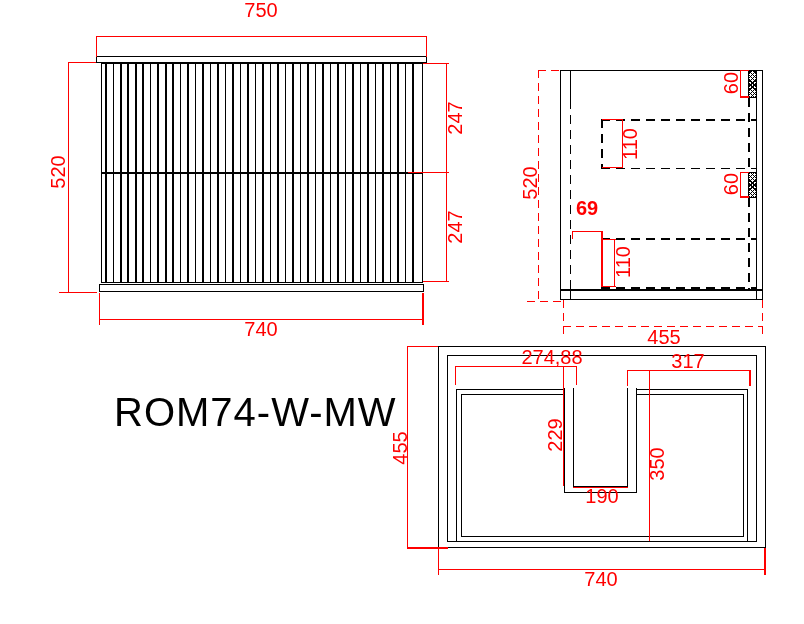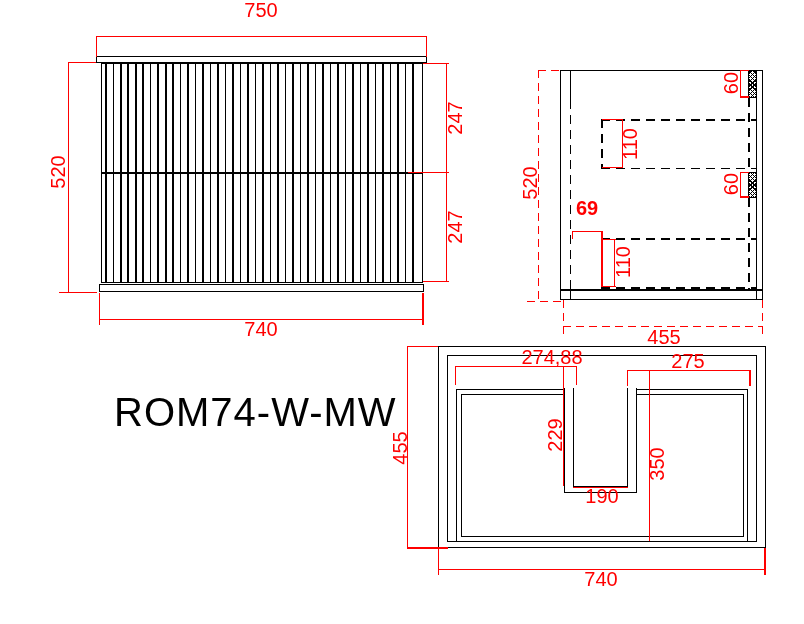--- a/index.html
+++ b/index.html
@@ -143,21 +143,21 @@
     <div class="openbox" style="left:573px;top:387.5px;width:55px;height:99px;"></div>
 
     <div class="rh" style="left:455px;top:366px;width:122px;"></div>
     <div class="rv" style="left:455px;top:366px;height:19px;"></div>
     <div class="rv" style="left:575.7px;top:366px;height:19px;"></div>
     <div class="dim" style="left:516px;top:357px;margin-left:36px;">274,88</div>
 
     <div class="rh" style="left:627px;top:370px;width:123.5px;"></div>
     <div class="rv" style="left:627px;top:370px;height:15.5px;"></div>
     <div class="rv" style="left:749.2px;top:370px;height:15.5px;"></div>
-    <div class="dim" style="left:688px;top:361px;">275</div>
+    <div class="dim" style="left:688px;top:361px;">317</div>
 
     <div class="rv" style="left:563px;top:366px;height:120px;"></div>
     <div class="dim rot" style="left:555px;top:435px;">229</div>
 
     <div class="rv" style="left:648.5px;top:370px;height:171px;"></div>
     <div class="dim rot" style="left:657px;top:464px;">350</div>
 
     <div class="rh" style="left:573px;top:486.7px;width:55px;"></div>
     <div class="dim" style="left:602px;top:496px;">190</div>
 

